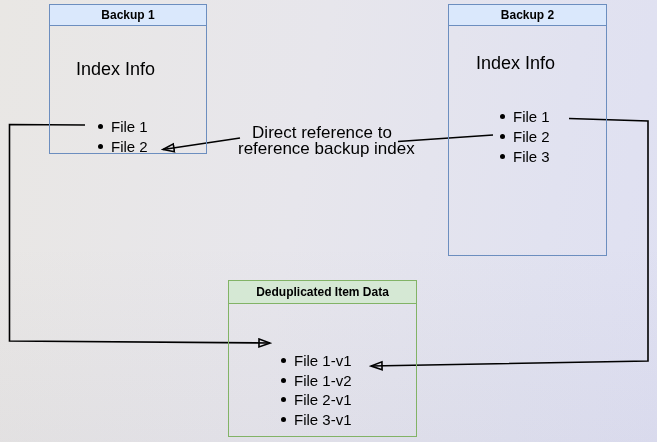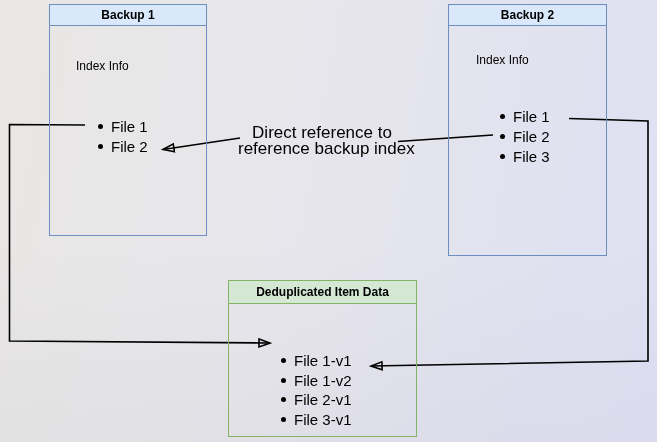--- a/index.html
+++ b/index.html
@@ -40,21 +40,21 @@
     align-items: center;
     justify-content: center;
     font-weight: bold;
     font-size: 12px;
     width: 100%;
   }
   .blue .box-header  { background: #dae8fc; border-bottom: 1px solid #6c8ebf; height: 21px; }
   .green .box-header { background: #d5e8d4; border-bottom: 1px solid #82b366; height: 23px; }
   .section-label {
     position: absolute;
-    font-size: 12px;
+    font-size: 18px;
     white-space: nowrap;
   }
   ul.file-list {
     position: absolute;
     margin: 0; padding: 0;
     list-style: none;
   }
   ul.file-list li {
     display: flex;
     align-items: center;
@@ -93,21 +93,21 @@
     </defs>
 
     <path d="M85,125 L9.5,124.5 L9.5,341 L270,343" marker-end="url(#ah)"></path>
 
     <path d="M569,118.5 L648,121 L648,361 L371,366" marker-end="url(#ah)"></path>
 
     <line x1="493" y1="135" x2="398" y2="141.5"></line>
     <line x1="240" y1="138" x2="163" y2="149.5" marker-end="url(#ah)"></line>
   </svg>
 
-  <div class="box blue" style="left:49px; top:4px; width:158px; height:232px;">
+  <div class="box blue" style="left:49px; top:4px; width:158px; height:150px;">
     <div class="box-header">
       <span>Backup 1</span>
     </div>
     <div class="section-label" style="left:26px; top:54px;">Index Info</div>
     <ul class="file-list lh19" style="left:48px; top:112px;">
       <li>
         <span class="dot"></span>
         <span>File 1</span>
       </li>
       <li>

